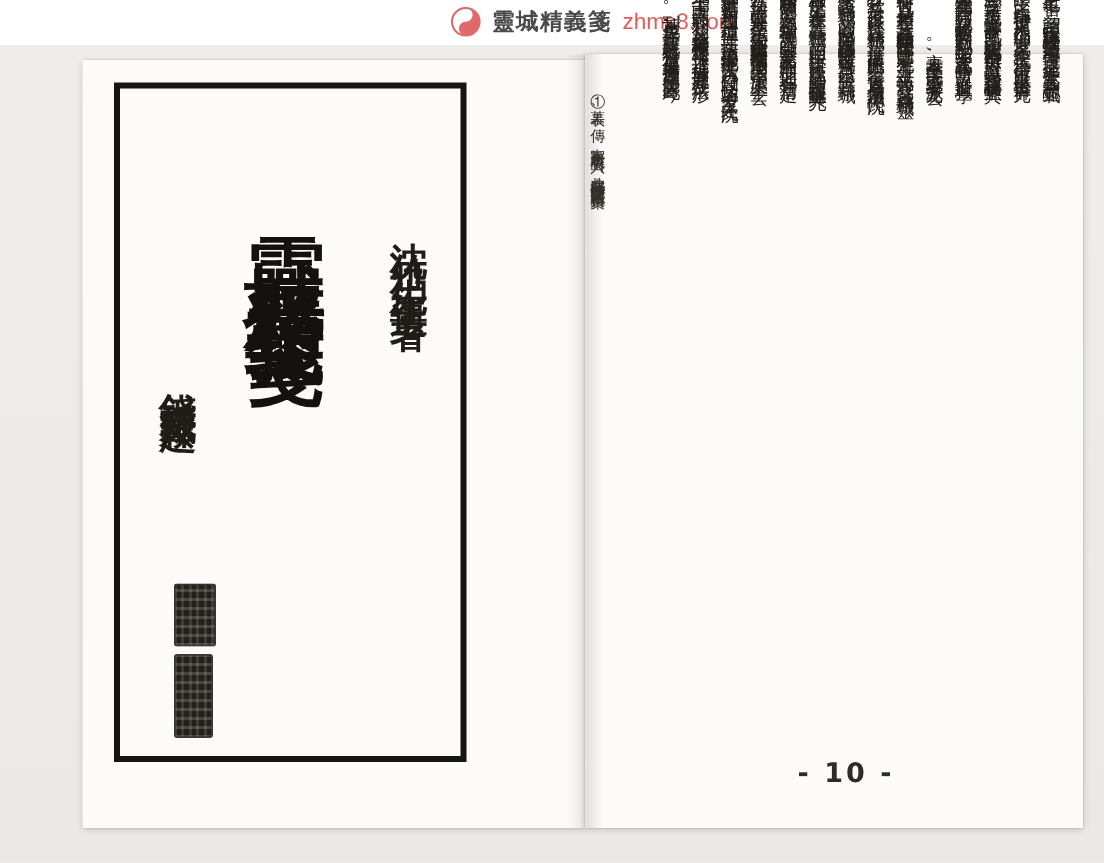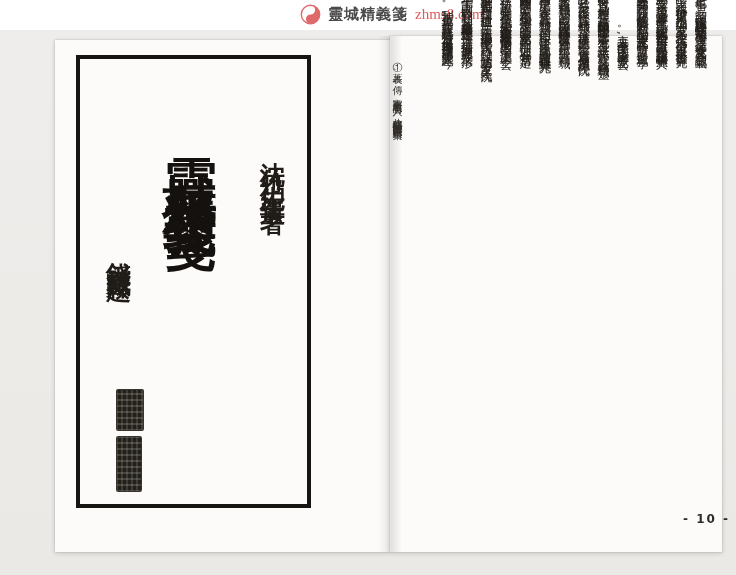--- a/index.html
+++ b/index.html
@@ -7,21 +7,21 @@
     font-family:"DejaVu Serif", serif; }
 
   
   .site-header { position:absolute; top:0; left:0; width:736px; height:30px;
     background:#ffffff; }
   .logo-group { position:absolute; left:300px; top:4px; display:flex;
     align-items:center; gap:7px; }
   .taiji { width:21px; height:21px; display:block; }
   .site-name { font-family:"DejaVu Sans", sans-serif; font-size:15px;
     font-weight:700; color:#4a4a4a; letter-spacing:1px; }
-  .site-domain { font-family:Liberation Serif, serif; font-size:15px;
+  .site-domain { font-family:Liberation Sans, sans-serif; font-size:15px;
     color:#e05a5a; }
 
   
   .scan { position:absolute; top:30px; left:0; width:736px; height:545px;
     background:linear-gradient(180deg,#eeedeb 0%,#eae9e6 100%); }
 
   .page { position:absolute; background:#fcfbf9;
     box-shadow:0 1px 5px rgba(0,0,0,.18), 0 0 1px rgba(0,0,0,.25); }
   .page-left  { left:55px;  top:10px; width:335px; height:512px; }
   .page-right { left:390px; top:6px;  width:332px; height:516px; }
@@ -41,22 +41,22 @@
   .inscriber-line { position:absolute; top:183px; left:22px; font-size:25px;
     font-weight:600; letter-spacing:4px; height:160px; color:#201c18; }
   .seal { position:absolute; left:36px; width:28px; border-radius:2px;
     background:
       repeating-linear-gradient(0deg, rgba(255,255,255,.16) 0 2px, rgba(255,255,255,0) 2px 6px),
       repeating-linear-gradient(90deg, rgba(255,255,255,.12) 0 2px, rgba(255,255,255,0) 2px 5px),
       #232019; box-shadow:0 0 0 1px #3a352c inset; }
   .seal-1 { top:330px; height:42px; }
   .seal-2 { top:377px; width:26px; height:56px; }
 
-  .page-number { position:absolute; width:100%; text-align:right;
-    font-family:"DejaVu Sans", sans-serif; font-size:12px; font-weight:700;
+  .page-number { position:absolute; width:100%; text-align:center;
+    font-family:"DejaVu Sans", sans-serif; font-size:18px; font-weight:700;
     color:#2e2b28; letter-spacing:2px; }
   .pn-left  { bottom:6px; left:-28px; }
   .pn-right { bottom:26px; left:8px; }
 
   
   .text-block { position:absolute; top:12px; right:15px; height:462px;
     writing-mode:vertical-rl; text-orientation:mixed; }
   .text-col { font-size:12px; line-height:13px; letter-spacing:-2.4px;
     color:#231f1b; margin-left:6.5px; height:462px; }
   .indent-1 { padding-top:13px; height:449px; }

